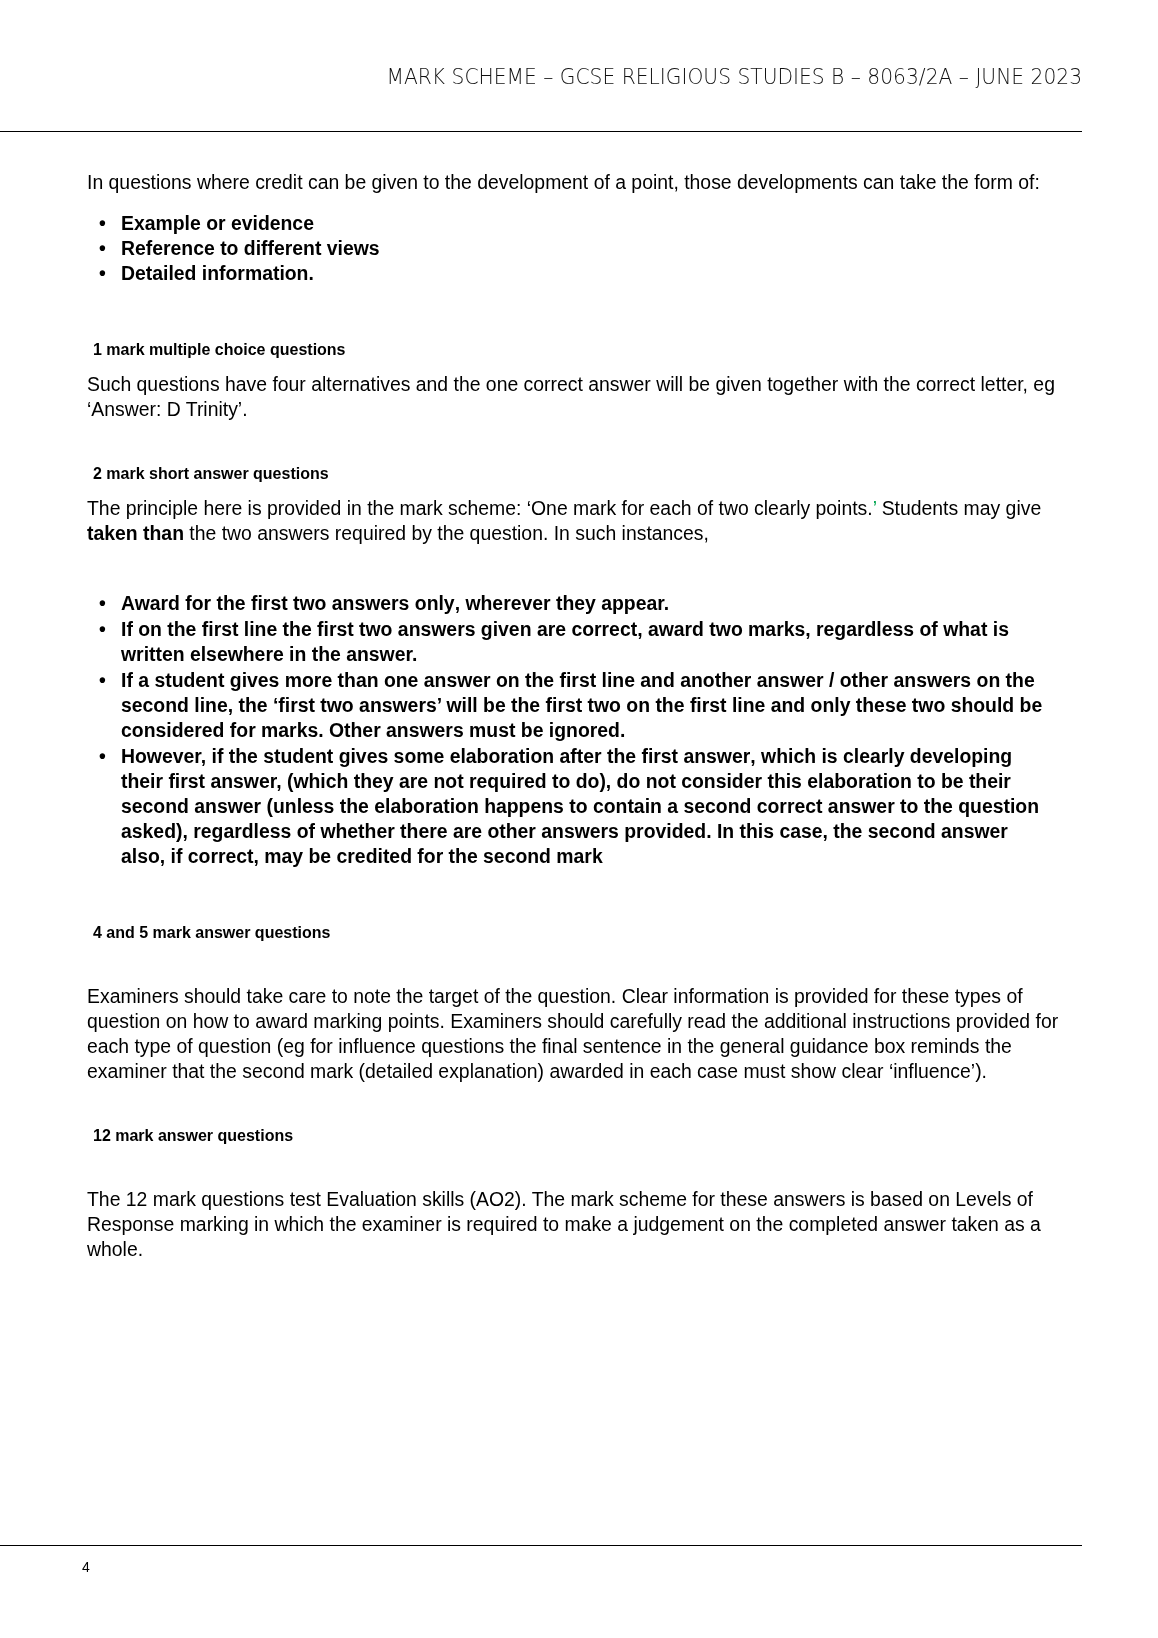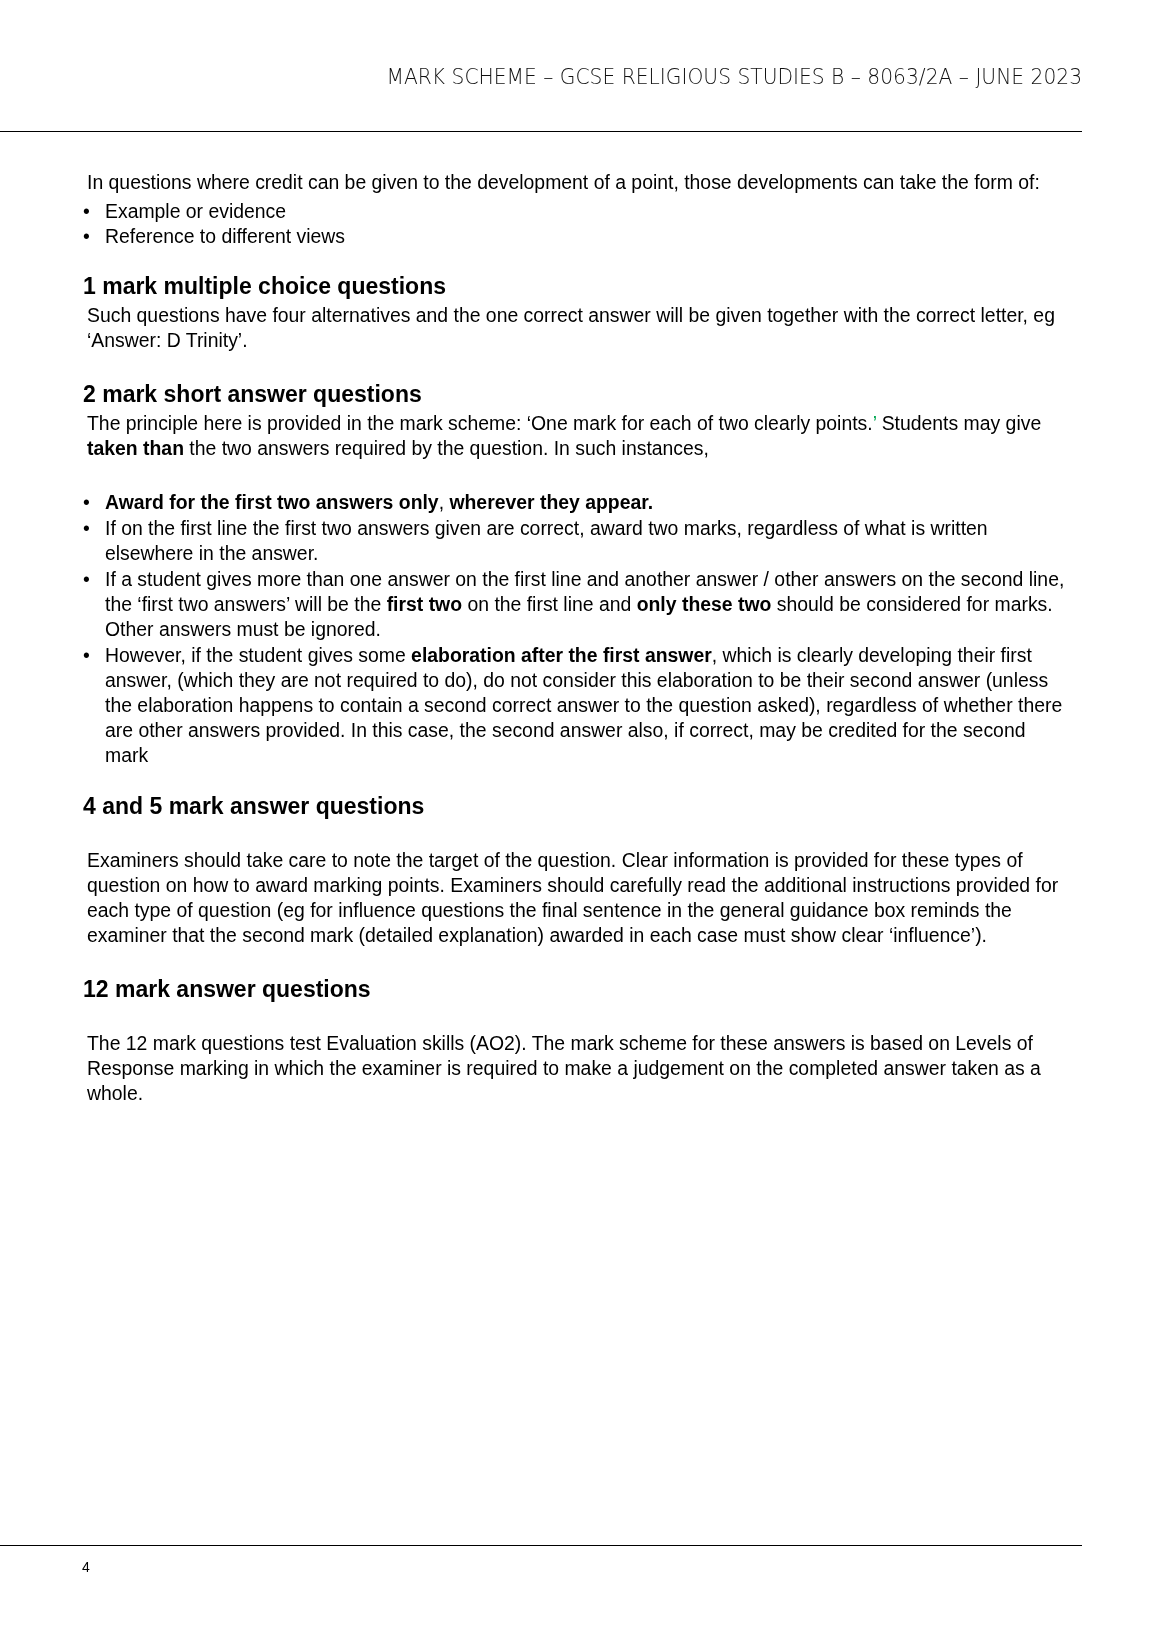--- a/index.html
+++ b/index.html
@@ -6,38 +6,39 @@
     body { width: 1158px; height: 1638px; position: relative; overflow: hidden;
            font-family: "Liberation Sans", sans-serif; color: #000; }
     .header-title { position: absolute; top: 64px; right: 76px; font-family: "DejaVu Sans", sans-serif;
                     font-size: 22px; letter-spacing: 0px; font-weight: 300; color: #111; transform: scaleX(0.92); transform-origin: right; }
     .rule-top { position: absolute; left: 0; top: 131px; width: 1082px; height: 1px; background: #000; }
     .rule-bottom { position: absolute; left: 0; top: 1545px; width: 1082px; height: 1px; background: #000; }
     .page-number { position: absolute; left: 82px; top: 1559px; font-size: 14px; }
     .content { position: absolute; left: 83px; top: 166px; width: 990px; font-size: 19.4px; line-height: 25px; }
     p { margin: 4px; }
     .gap { height: 25px; }
-    h3 { margin: 0; font-size: 23px; font-weight: bold; line-height: 25px; }
-    ul { margin: 0; padding: 0; list-style: none; }
+    h3 { margin: 10px; font-size: 16px; font-weight: bold; line-height: 25px; }
+    ul { margin: 16px; padding: 0; list-style: none; font-weight: bold; }
     li { position: relative; padding-left: 22px; }
     li::before { content: "•"; position: absolute; left: 0; top: 0; }
     ul.spaced li { margin-bottom: 1px; }
     .green { color: #00a651; }
   </style>
 </head>
 <body>
 
 <div class="header-title">MARK SCHEME – GCSE RELIGIOUS STUDIES B – 8063/2A – JUNE 2023</div>
 <div class="rule-top"></div>
 
 <div class="content">
   <p>In questions where credit can be given to the development of a point, those developments can take the form of:</p>
   <ul>
     <li>Example or evidence</li>
     <li>Reference to different views</li>
+    <li>Detailed information.</li>
   </ul>
   <div class="gap"></div>
 
   <h3>1 mark multiple choice questions</h3>
   <p>Such questions have four alternatives and the one correct answer will be given together with the correct letter, eg ‘Answer: D   Trinity’.</p>
   <div class="gap"></div>
 
   <h3>2 mark short answer questions</h3>
   <p><span>The principle here is provided in the mark scheme: ‘One mark for each of two clearly points.</span><span class="green">’</span><span> Students may give </span><b>taken than</b><span> the two answers required by the question. In such instances,</span></p>
   <div class="gap"></div>

